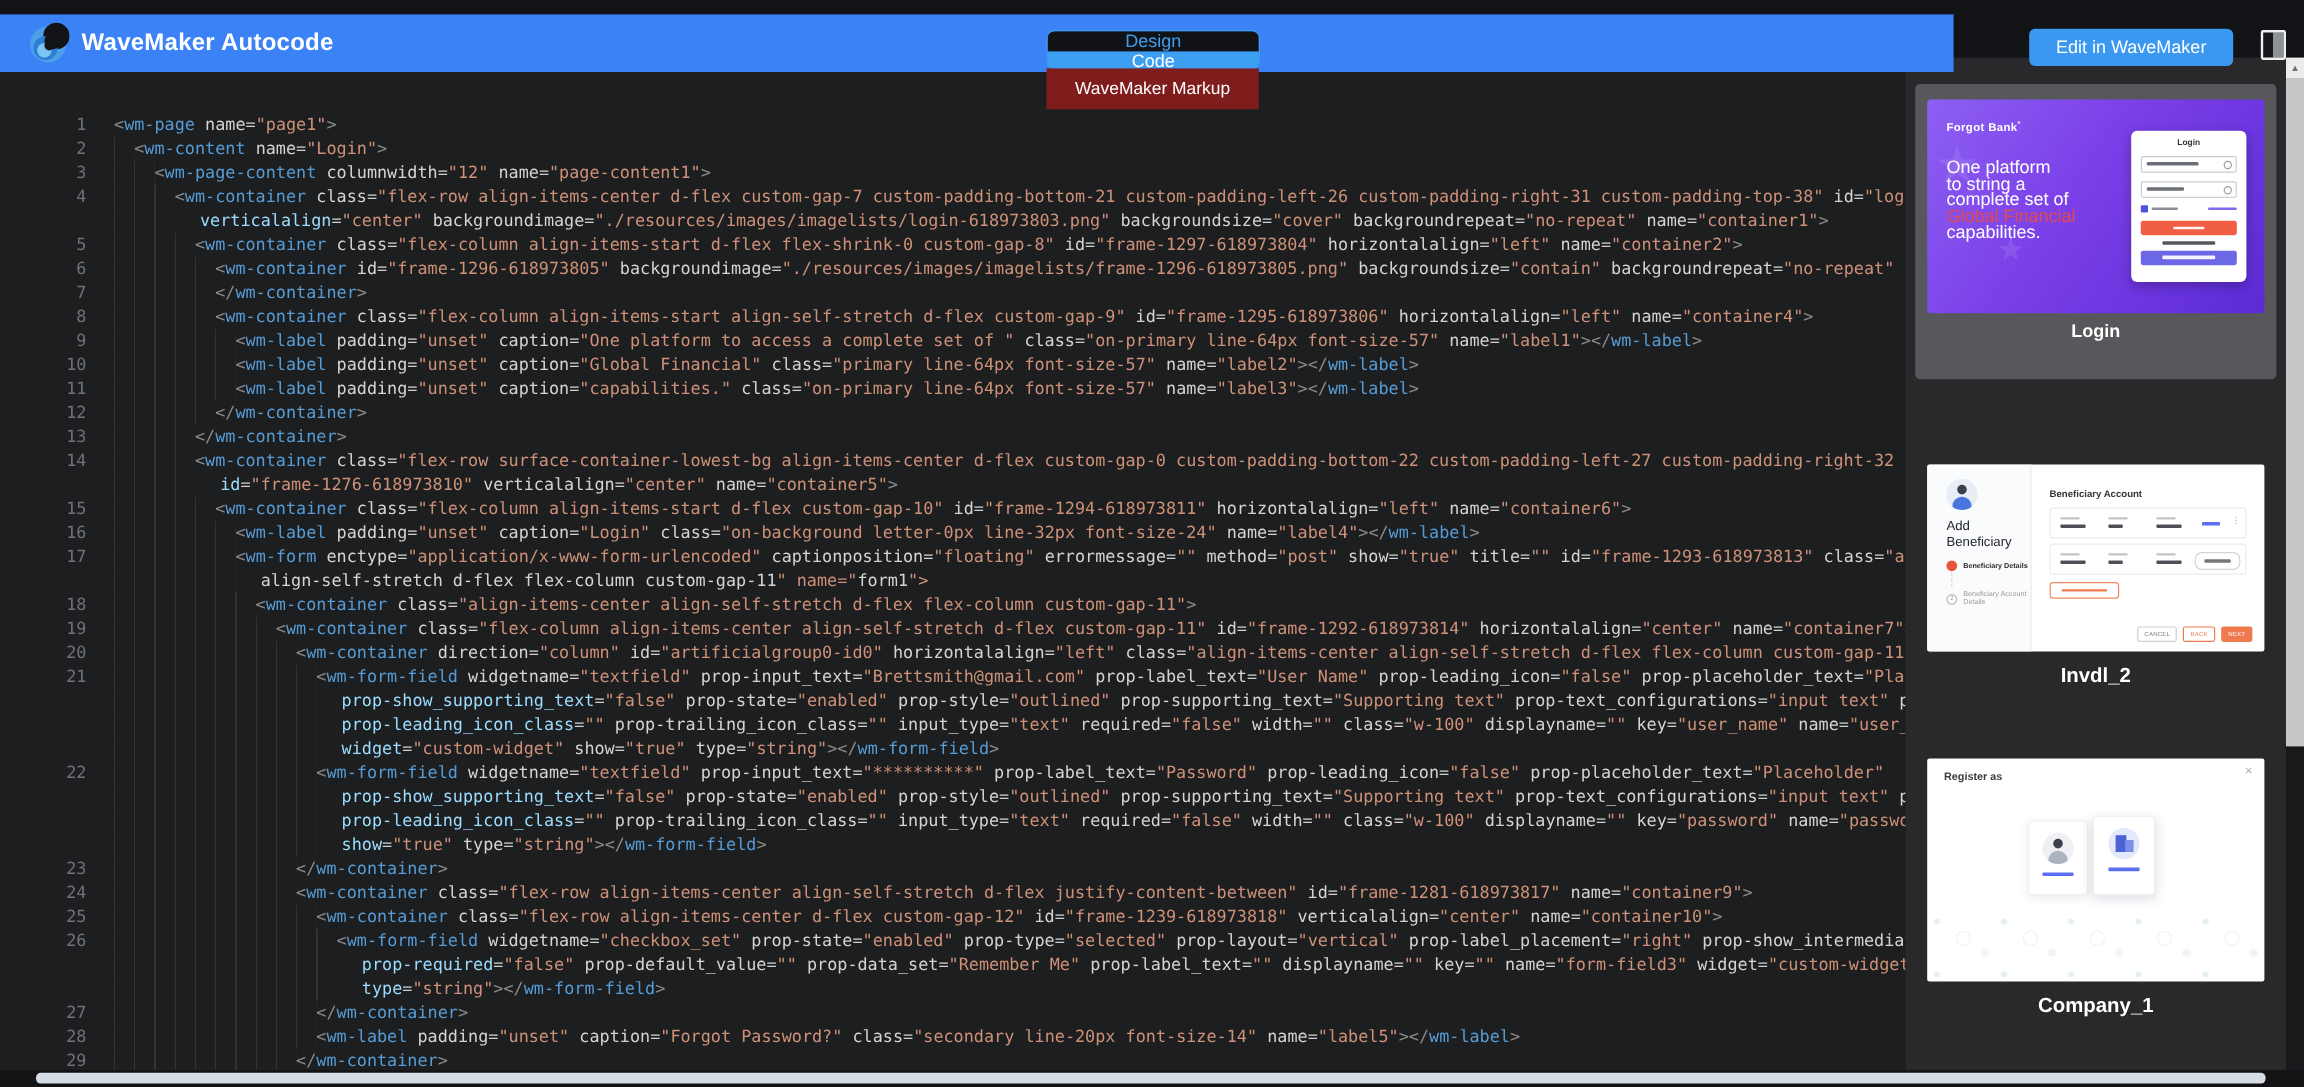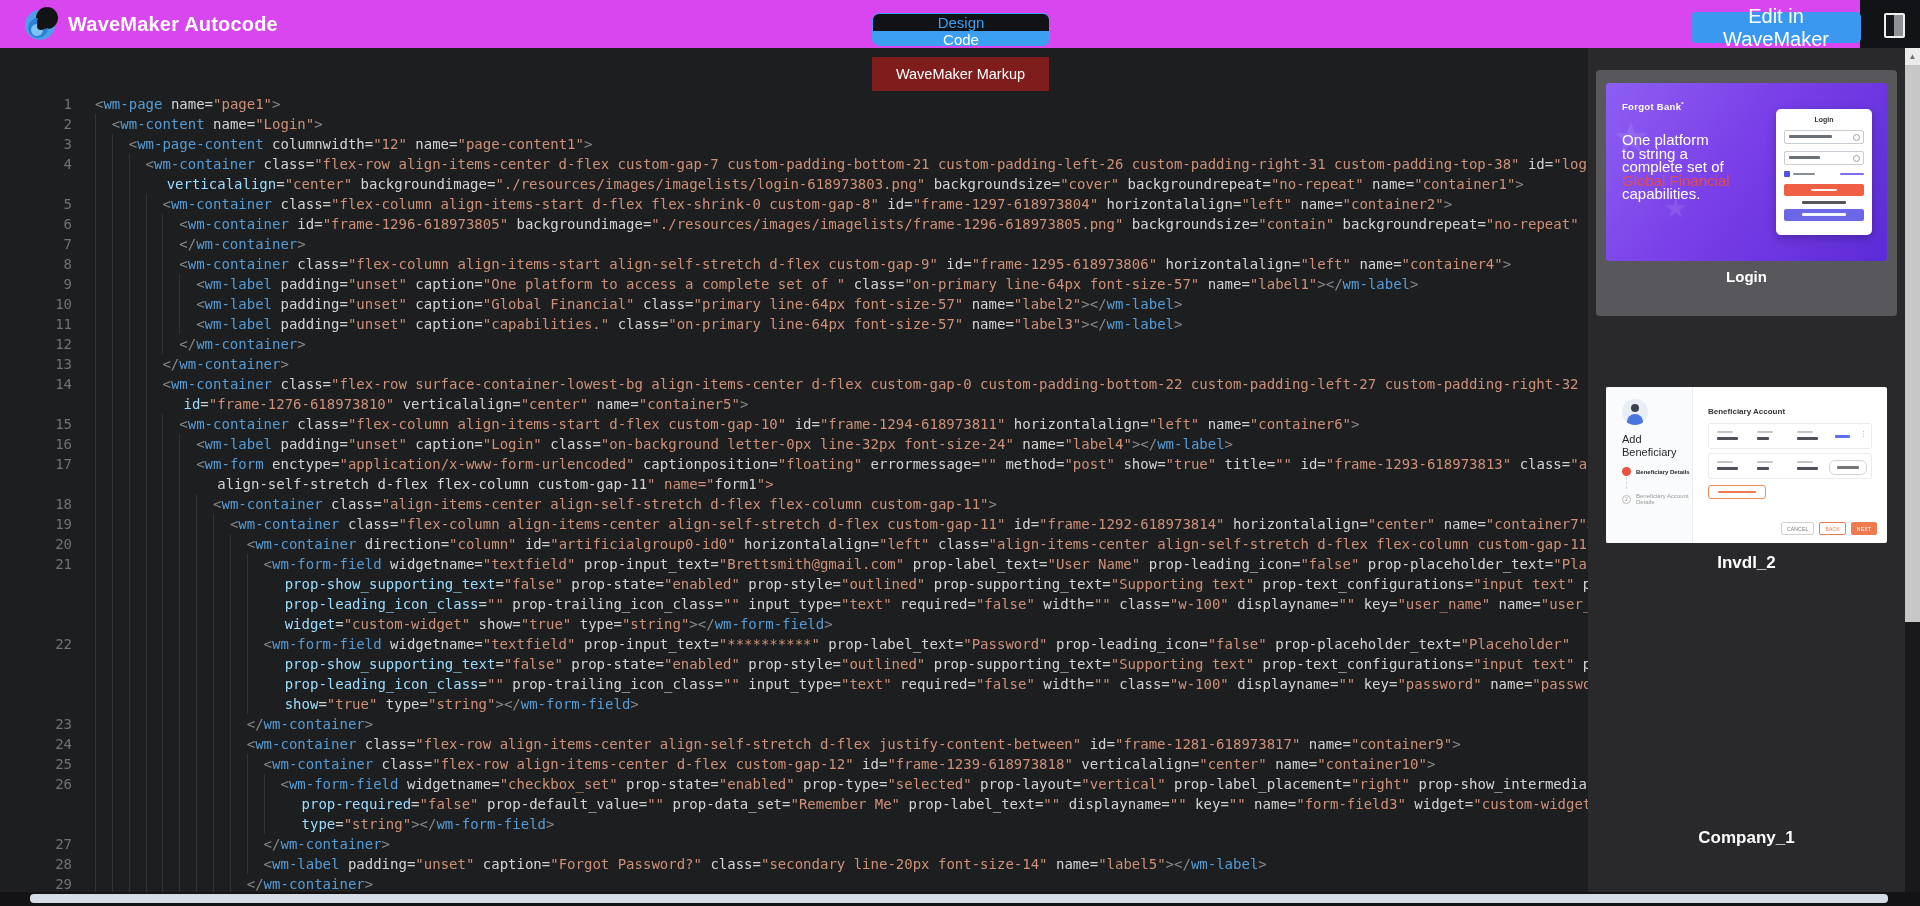--- a/index.html
+++ b/index.html
@@ -1,27 +1,27 @@
 <!DOCTYPE html>
 <html><head>
 <meta charset="utf-8">
 <style>
   html,body{margin:0;padding:0;background:#0c0c0e;}
   .app{position:relative;width:1920px;height:906px;overflow:hidden;background:#121316;font-family:"Liberation Sans",sans-serif;}
 
   
-  .topbar{position:absolute;left:0;top:0;width:1860px;height:48px;background:#d946ef;z-index:5;}
+  .topbar{position:absolute;left:0;top:12px;width:1628px;height:48px;background:#3b82f6;z-index:5;}
   .brand{position:absolute;left:24px;top:6px;display:flex;align-items:center;gap:10px;}
   .brand svg{display:block;}
   .app-title{color:#fff;font-size:20px;font-weight:bold;letter-spacing:.2px;}
   .toggle-group{position:absolute;left:872px;top:13px;width:178px;height:33px;border:1px solid #3d9ff2;border-radius:7px;display:flex;overflow:hidden;box-sizing:border-box;flex-direction:column;}
   .toggle-btn{flex:1;display:flex;align-items:center;justify-content:center;font-size:15px;cursor:pointer;}
   .toggle-design{color:#3d9ff2;background:#111216;}
   .toggle-code{color:#fff;background:#3d9ff2;}
-  .edit-btn{position:absolute;left:1691px;top:12px;width:170px;height:31px;background:#3b98f0;border:none;border-radius:5px;color:#fff;font-size:20px;font-family:"Liberation Sans",sans-serif;display:flex;align-items:center;justify-content:center;cursor:pointer;}
+  .edit-btn{position:absolute;left:1691px;top:12px;width:170px;height:31px;background:#3b98f0;border:none;border-radius:5px;color:#fff;font-size:15px;font-family:"Liberation Sans",sans-serif;display:flex;align-items:center;justify-content:center;cursor:pointer;}
   .panel-icon{position:absolute;left:1884px;top:13px;width:21px;height:25px;border:2px solid #f0f0f0;border-radius:2px;background:linear-gradient(90deg,#16171a 0 50%,#8e9196 50% 100%);box-sizing:border-box;cursor:pointer;}
 
   
   .tooltip{position:absolute;left:872px;top:57px;width:177px;height:34px;background:#7f1d1d;color:#fff;font-size:14.5px;display:flex;align-items:center;justify-content:center;z-index:6;}
 
   
   .editor{position:absolute;left:0;top:48px;width:1588px;height:844px;background:#1d1e20;overflow:hidden;padding-top:46px;box-sizing:border-box;}
   .code-row{display:flex;height:20px;line-height:20px;font-family:"DejaVu Sans Mono",monospace;font-size:14px;white-space:pre;}
   .gutter{width:72px;flex:0 0 72px;text-align:right;color:#6f7276;user-select:none;}
   .code-content{margin-left:23px;background-repeat:no-repeat;}
@@ -291,20 +291,39 @@
           <i></i>
         </div>
       <div class="it-actions">
         <span class="it-btn cancel">CANCEL</span>
         <span class="it-btn back">BACK</span>
         <span class="it-btn next">NEXT</span>
       </div>
     </div>
     <div class="caption invdl-caption">Invdl_2</div>
 
+    <div class="company-thumb">
+      <div class="ct-title">Register as</div>
+      <div class="ct-close">×</div>
+      <div class="ct-card ct-c1">
+        <div class="ct-circle">
+            <span class="ct-head"></span>
+            <span class="ct-body"></span>
+          </div>
+        <div class="ct-bar"></div>
+      </div>
+      <div class="ct-card ct-c2">
+        <div class="ct-circle">
+            <span class="ct-b1"></span>
+            <span class="ct-b2"></span>
+          </div>
+        <div class="ct-bar"></div>
+      </div>
+      <div class="ct-pattern"></div>
+    </div>
     <div class="caption company-caption">Company_1</div>
 
   </aside>
 
   <div class="vscroll">
     <div class="vscroll-arrow">▲</div>
     <div class="vscroll-thumb"></div>
   </div>
 
   <div class="hscroll">

